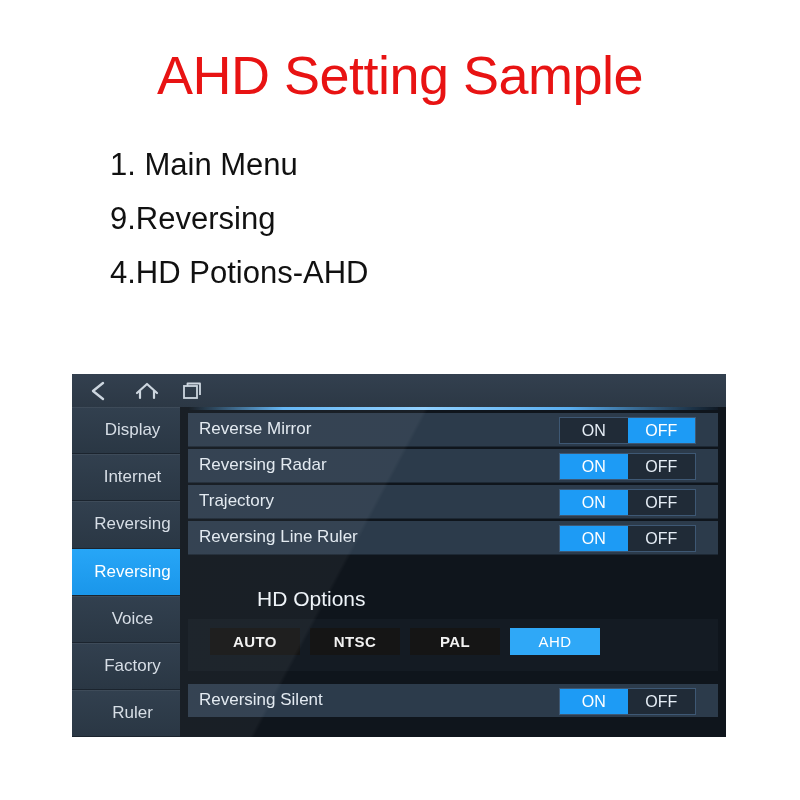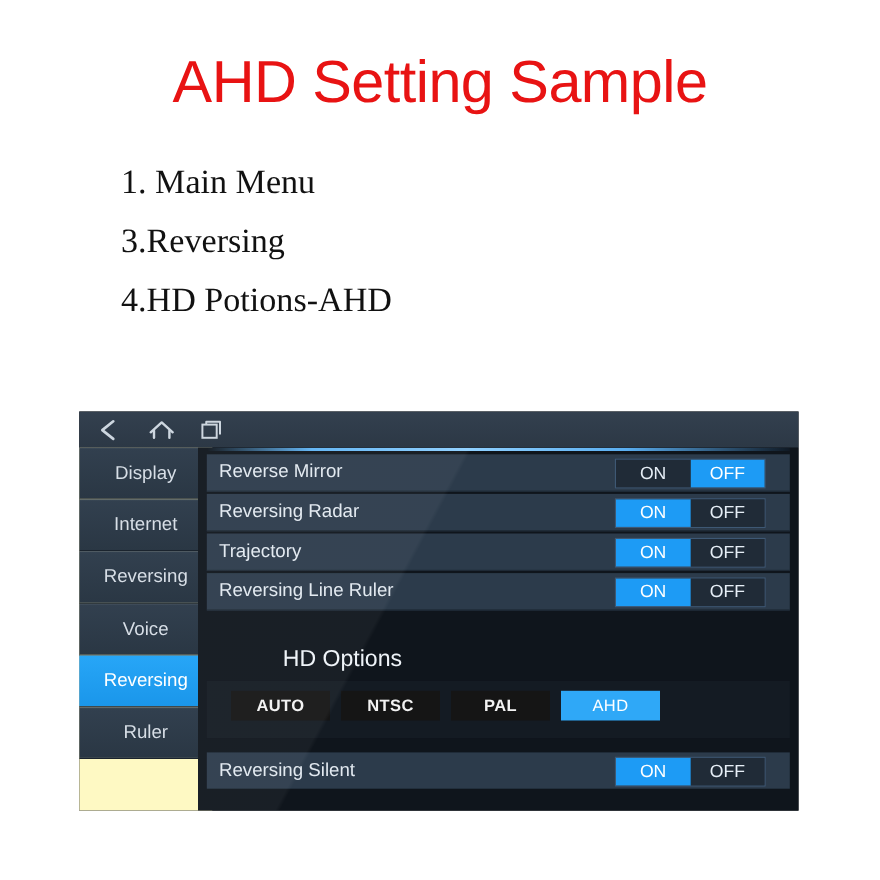--- a/index.html
+++ b/index.html
@@ -33,21 +33,21 @@
   .steps {
     position: absolute;
     left: 110px;
     top: 138px;
     width: 500px;
   }
   .step-line {
     color: #111111;
     font-size: 31px;
     line-height: 54px;
-    font-family: Liberation Serif, serif;
+    font-family: Liberation Sans, sans-serif;
     white-space: nowrap;
   }
 
   
   .device {
     position: absolute;
     left: 72px;
     top: 374px;
     width: 654px;
     height: 363px;
@@ -225,21 +225,21 @@
     background: #2c3b4b;
   }
 </style>
 </head>
 <body>
 
 <div class="doc-title">AHD Setting Sample</div>
 
 <div class="steps">
   <div class="step-line">1. Main Menu</div>
-  <div class="step-line">3.Reversing</div>
+  <div class="step-line">9.Reversing</div>
   <div class="step-line">4.HD Potions-AHD</div>
 </div>
 
 <div class="device">
 
   <div class="navbar">
     <div class="nav-icon nav-back">
       <svg viewBox="0 0 26 24" width="26" height="24">
         <polyline points="17,4 7,12 17,20" fill="none" stroke="#cdd6df" stroke-width="2.4" stroke-linecap="round" stroke-linejoin="round"></polyline>
       </svg>
@@ -262,25 +262,28 @@
   <div class="sidebar">
     <div class="side-item">
       <span>Display</span>
     </div>
     <div class="side-item">
       <span>Internet</span>
     </div>
     <div class="side-item">
       <span>Reversing</span>
     </div>
-    <div class="side-item">
-      <span>Voice</span>
-    </div>
     <div class="side-item active">
       <span>Reversing</span>
+    </div>
+    <div class="side-item">
+      <span>Voice</span>
+    </div>
+    <div class="side-item">
+      <span>Factory</span>
     </div>
     <div class="side-item">
       <span>Ruler</span>
     </div>
   </div>
 
   <div class="content">
     <div class="content-glow"></div>
 
     <div class="row" style="top:6px;">

